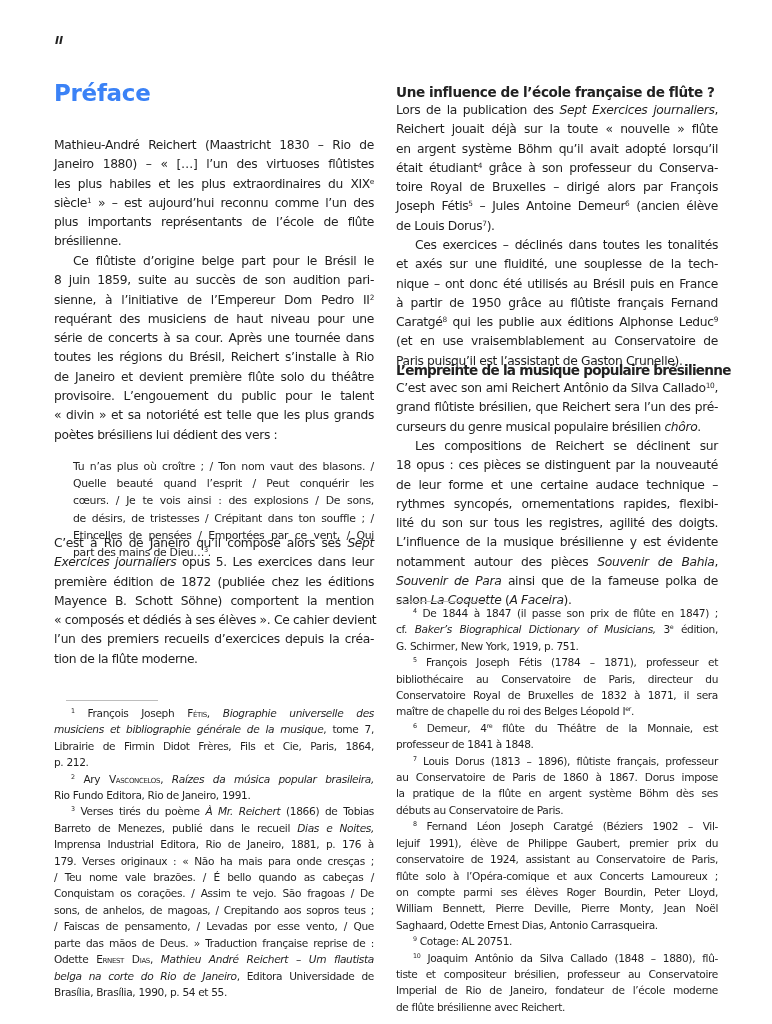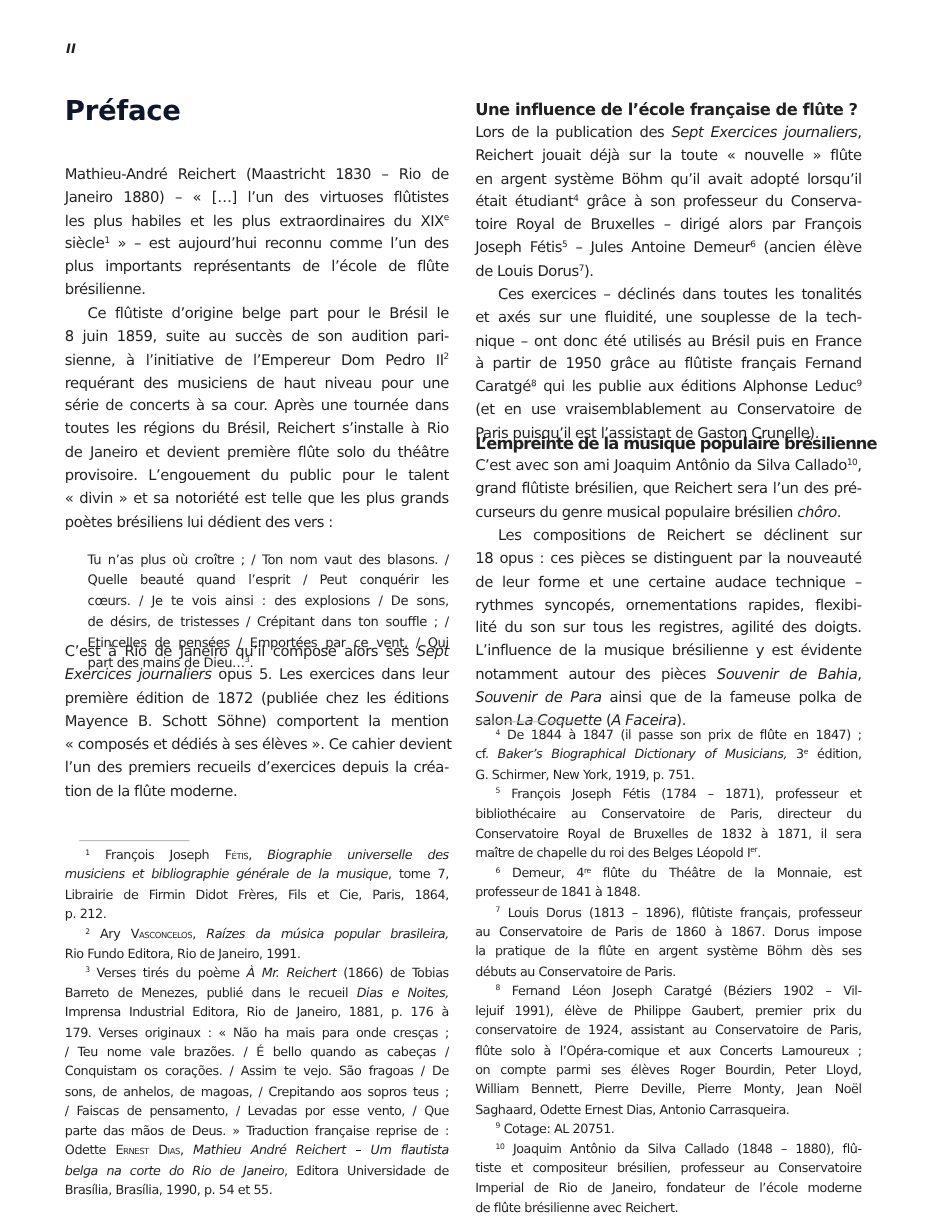--- a/index.html
+++ b/index.html
@@ -1,19 +1,19 @@
 <!DOCTYPE html>
 <html><head>
 <meta charset="utf-8">
 <style>
   html, body { margin:0; padding:0; background:#ffffff; }
   body { width:772px; height:1024px; position:relative; overflow:hidden;
          font-family:"DejaVu Sans", "Liberation Sans", sans-serif; color:#1f1f1f; }
   .pagenum { position:absolute; left:55px; top:34px; font-size:11px; font-weight:bold; color:#222;font-style:italic; }
-  .title { position:absolute; left:54px; top:80px; font-size:23px; font-weight:bold; color:#0f172a; letter-spacing:-0.3px; margin:0; }
+  .title { position:absolute; left:54px; top:80px; font-size:23px; font-weight:bold; color:#3b82f6; letter-spacing:-0.3px; margin:0; }
   .col { position:absolute; }
   .left { left:54px; width:320px; }
   .right { left:396px; width:322px; }
   .ln { display:block; white-space:nowrap; text-align:justify; text-align-last:justify; font-size:12.3px; line-height:19.3px; letter-spacing:-0.35px; }
   .ln.last { text-align-last:left; }
   .ind { padding-left:19px; }
   .quote .ln { font-size:10.9px; line-height:17.2px; letter-spacing:-0.3px; }
   .fn .ln { font-size:10.6px; line-height:16.4px; letter-spacing:-0.35px; }
   .fnind { padding-left:17px; }
   .h2 { position:absolute; font-size:13.6px; font-weight:bold; color:#222; letter-spacing:-0.4px; white-space:nowrap; }
@@ -107,21 +107,21 @@
   <span class="ln">et axés sur une fluidité, une souplesse de la tech-</span>
   <span class="ln">nique – ont donc été utilisés au Brésil puis en France</span>
   <span class="ln">à partir de 1950 grâce au flûtiste français Fernand</span>
   <span class="ln"><span>Caratgé</span><sup>8</sup><span> qui les publie aux éditions Alphonse Leduc</span><sup>9</sup></span>
   <span class="ln">(et en use vraisemblablement au Conservatoire de</span>
   <span class="ln last">Paris puisqu’il est l’assistant de Gaston Crunelle).</span>
 </div>
 
 <div class="h2" style="left:396px; top:362px; letter-spacing:-0.75px;">L’empreinte de la musique populaire brésilienne</div>
 <div class="col right" style="top:379px;">
-  <span class="ln"><span>C’est avec son ami Joaquim Antônio da Silva Callado</span><sup>10</sup><span>,</span></span>
+  <span class="ln"><span>C’est avec son ami Reichert Antônio da Silva Callado</span><sup>10</sup><span>,</span></span>
   <span class="ln">grand flûtiste brésilien, que Reichert sera l’un des pré-</span>
   <span class="ln last"><span>curseurs du genre musical populaire brésilien </span><i>chôro</i><span>.</span></span>
 </div>
 <div class="col right" style="top:437px;">
   <span class="ln ind">Les compositions de Reichert se déclinent sur</span>
   <span class="ln">18 opus : ces pièces se distinguent par la nouveauté</span>
   <span class="ln">de leur forme et une certaine audace technique –</span>
   <span class="ln">rythmes syncopés, ornementations rapides, flexibi-</span>
   <span class="ln">lité du son sur tous les registres, agilité des doigts.</span>
   <span class="ln">L’influence de la musique brésilienne y est évidente</span>

